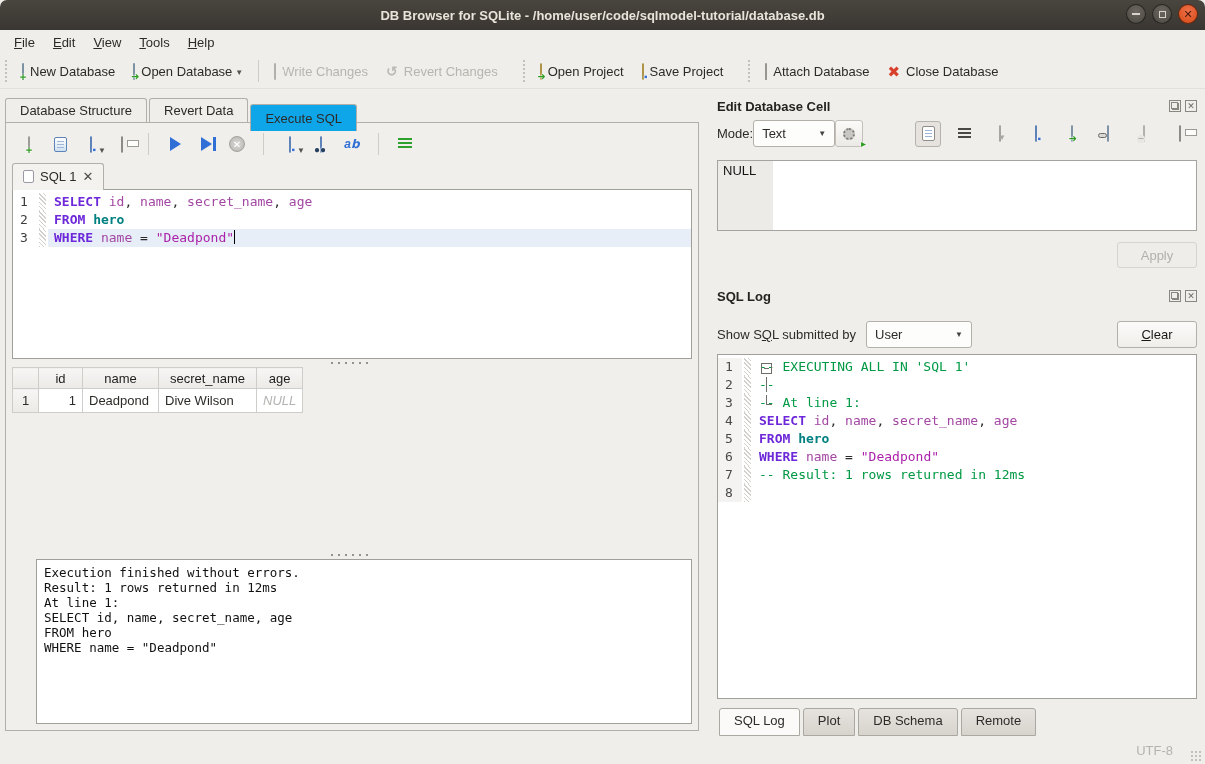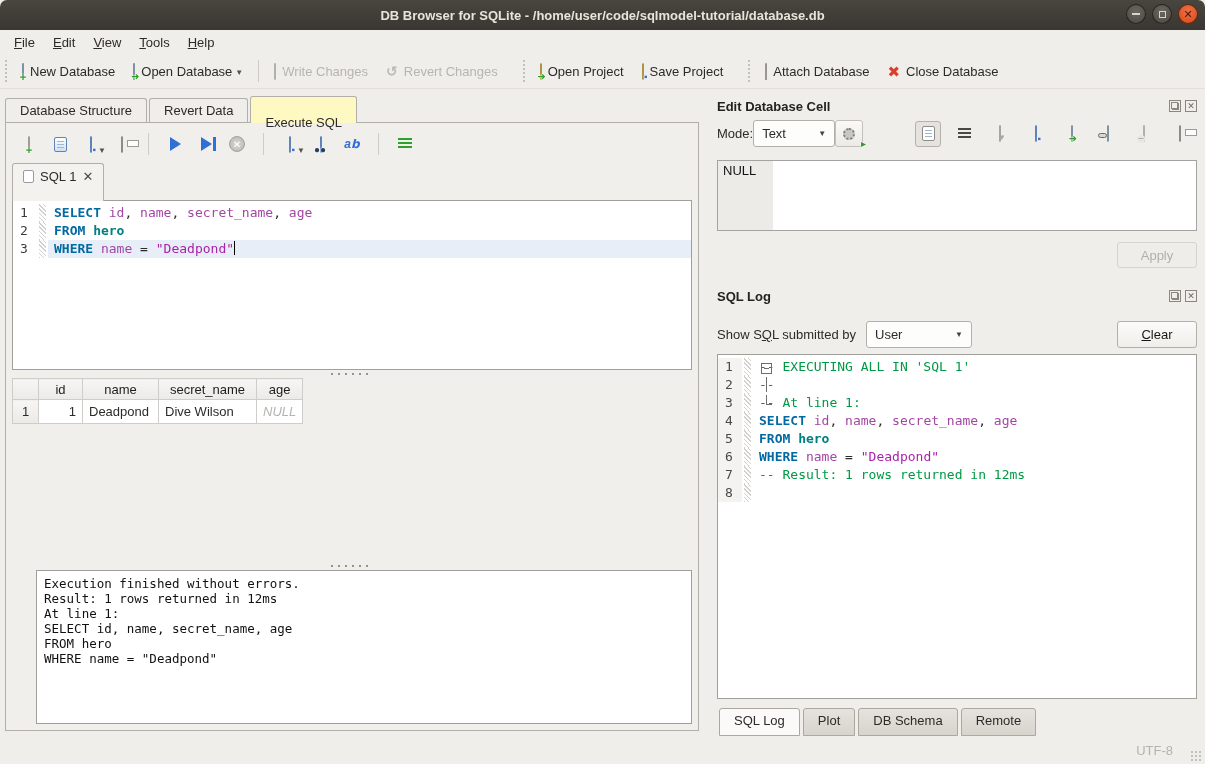--- a/index.html
+++ b/index.html
@@ -48,21 +48,21 @@
   
   .mainrow { display:flex; height:647px; }
   .leftcol { width:706px; padding:7px 0 0 5px; }
   .vsplit { width:2px; }
   .rightcol { flex:1; display:flex; flex-direction:column; padding:5px 8px 0 9px; }
 
   
   .maintabs { display:flex; height:27px; position:relative; z-index:2; }
   .mtab { padding:4px 14px 0; border:1px solid #b2afa9; border-bottom:none; background:linear-gradient(#ecege4,#dddad3);
     margin-right:2px; border-radius:3px 3px 0 0; cursor:pointer; height:25px; margin-top:2px; }
-  .mtab.active { background:#fef9c3; height:27px; margin-top:0; padding-top:18px; }
+  .mtab.active { background:#0ea5e9; height:27px; margin-top:8px; padding-top:6px; }
 
   .frame { border:1px solid #b2afa9; background:#f1efeb; height:609px; margin-top:-1px; width:694px;
     padding:6px 6px 6px 6px; display:flex; flex-direction:column; }
 
   
   .sqlbar { display:flex; align-items:center; height:30px; gap:9px; padding-left:6px; }
   .sbtn { width:22px; height:22px; display:flex; align-items:center; justify-content:center; cursor:pointer; position:relative; }
   .pg { width:13px; height:15px; background:linear-gradient(#ffffff,#cfe0f2); border:1px solid #5d83b8;
     border-radius:2px; position:relative; }
   .pg::after { content:""; position:absolute; left:2px; top:3px; right:2px; height:8px;
@@ -73,34 +73,34 @@
   .playbar { position:relative; }
   .playbar::after { content:""; position:absolute; right:-4px; top:-7px; width:3px; height:14px; background:#2f6fd6; }
   .stopg { width:16px; height:16px; border-radius:50%; background:radial-gradient(#dddbd7,#b5b3af); border:1px solid #a3a19c;
     color:#fff; font-size:10px; font-weight:bold; display:flex; align-items:center; justify-content:center; }
   .fmt { width:14px; height:12px; background:repeating-linear-gradient(#2da12d 0 2px, transparent 2px 4px); }
   .ab { color:#2f6fd6; font-weight:bold; font-style:italic; font-size:12px; }
 
   
   .sqltabs { display:flex; margin-top:4px; position:relative; z-index:2; }
   .sqltab { display:flex; align-items:center; gap:6px; border:1px solid #b2afa9; border-bottom:none; background:#f4f2ee;
-    padding:5px 10px 17px; border-radius:3px 3px 0 0; cursor:pointer; }
+    padding:5px 10px 6px; border-radius:3px 3px 0 0; cursor:pointer; }
   .sqltab .doc { width:11px; height:13px; background:#fff; border:1px solid #9b99a4; border-radius:2px; }
   .closex { color:#4e4c48; font-weight:bold; font-size:13px; cursor:pointer; }
 
   
   .codebox { background:#fff; border:1px solid #a19f9a; font-family:"DejaVu Sans Mono","Liberation Mono",monospace;
     font-size:13px; overflow:hidden; }
   .editorbox { height:170px; margin-top:-1px; padding-top:3px; }
   .cl { display:flex; height:18px; line-height:18px; }
   .cl .ln { width:24px; text-align:left; padding-left:7px; color:#3c3c3c; flex:none; }
   .cl .hatch { width:7px; flex:none; background:repeating-linear-gradient(45deg,#d2d0cc 0 1px, transparent 1px 3px); margin:0 2px; }
   .cl .body { flex:1; padding-left:6px; white-space:pre; }
   .cl .body.hl { background:#e7eef8; }
-  .s-kw { color:#0369a1; font-weight:bold; }
+  .s-kw { color:#6d28d9; font-weight:bold; }
   .s-id { color:#a347a3; }
   .s-tb { color:#008080; font-weight:bold; }
   .s-st { color:#aa22aa; }
   .s-pl { color:#2b2b2b; }
   .s-cm { color:#009944; }
   .caret { display:inline-block; width:0; height:14px; border-left:1px solid #000; vertical-align:-2px; }
 
   .hsplit { height:8px; display:flex; align-items:center; justify-content:center; cursor:row-resize; }
   .hsplit i { width:42px; height:2px; background:repeating-linear-gradient(90deg,#94928d 0 2px, transparent 2px 7px); }
 

